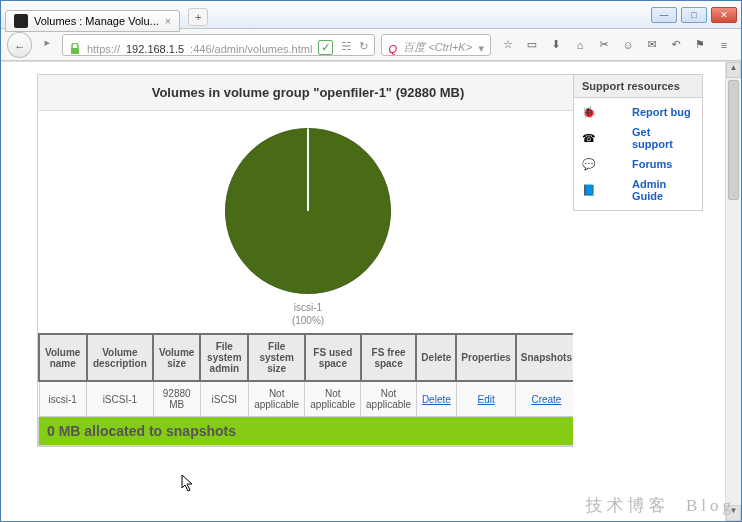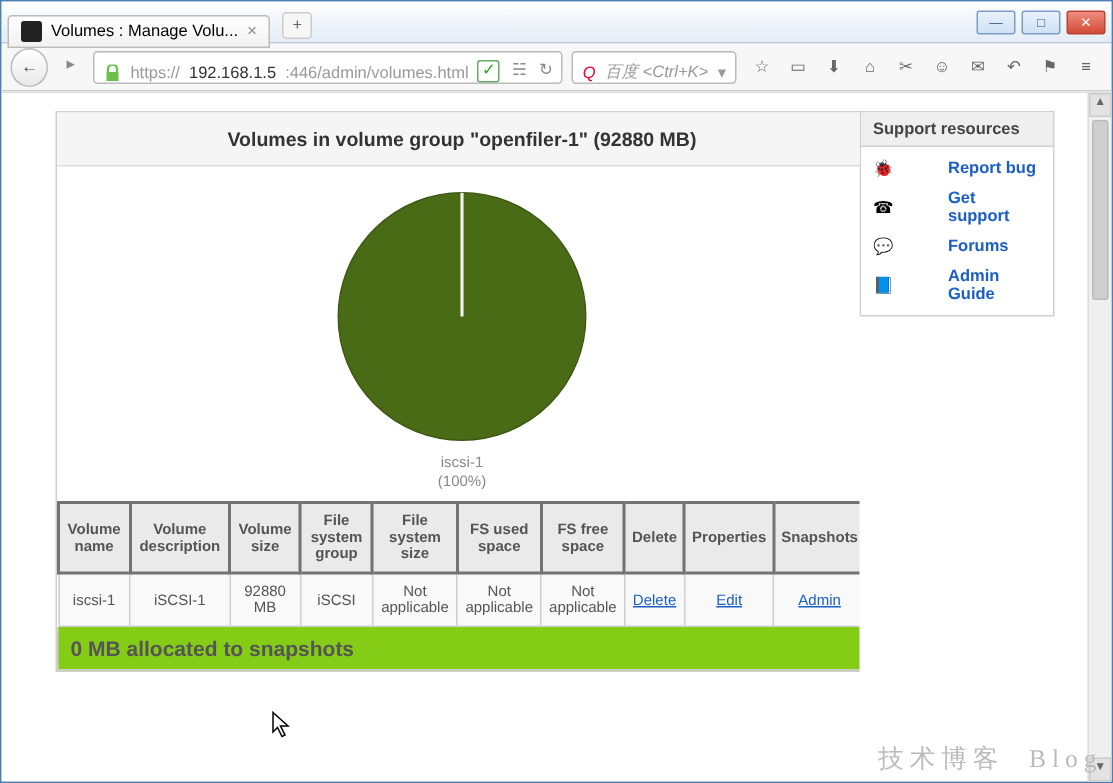--- a/index.html
+++ b/index.html
@@ -118,41 +118,41 @@
           <span>iscsi-1</span><br>
           <span>(100%)</span>
         </div>
       </div>
       <table class="vol">
         <thead>
             <tr>
           <th>Volume name</th>
           <th>Volume description</th>
           <th>Volume size</th>
-          <th>File system group</th>
+          <th>File system admin</th>
           <th>File system size</th>
           <th>FS used space</th>
           <th>FS free space</th>
           <th>Delete</th>
           <th>Properties</th>
           <th>Snapshots</th>
         </tr>
           </thead>
         <tbody>
             <tr>
           <td>iscsi-1</td>
           <td>iSCSI-1</td>
           <td>92880 MB</td>
           <td>iSCSI</td>
           <td>Not applicable</td>
           <td>Not applicable</td>
           <td>Not applicable</td>
           <td><a href="#">Delete</a></td>
           <td><a href="#">Edit</a></td>
-          <td><a href="#">Admin</a></td>
+          <td><a href="#">Create</a></td>
         </tr>
           </tbody>
       </table>
       <div class="footrow">0 MB allocated to snapshots</div>
     </div>
     <svg class="cursor" viewBox="0 0 14 18">
         <path d="M1 1 L1 14 L4 11 L7 17 L9 16 L6 10 L11 10 Z" fill="#fff" stroke="#000" stroke-width="1"></path>
       </svg>
   </div>
 

